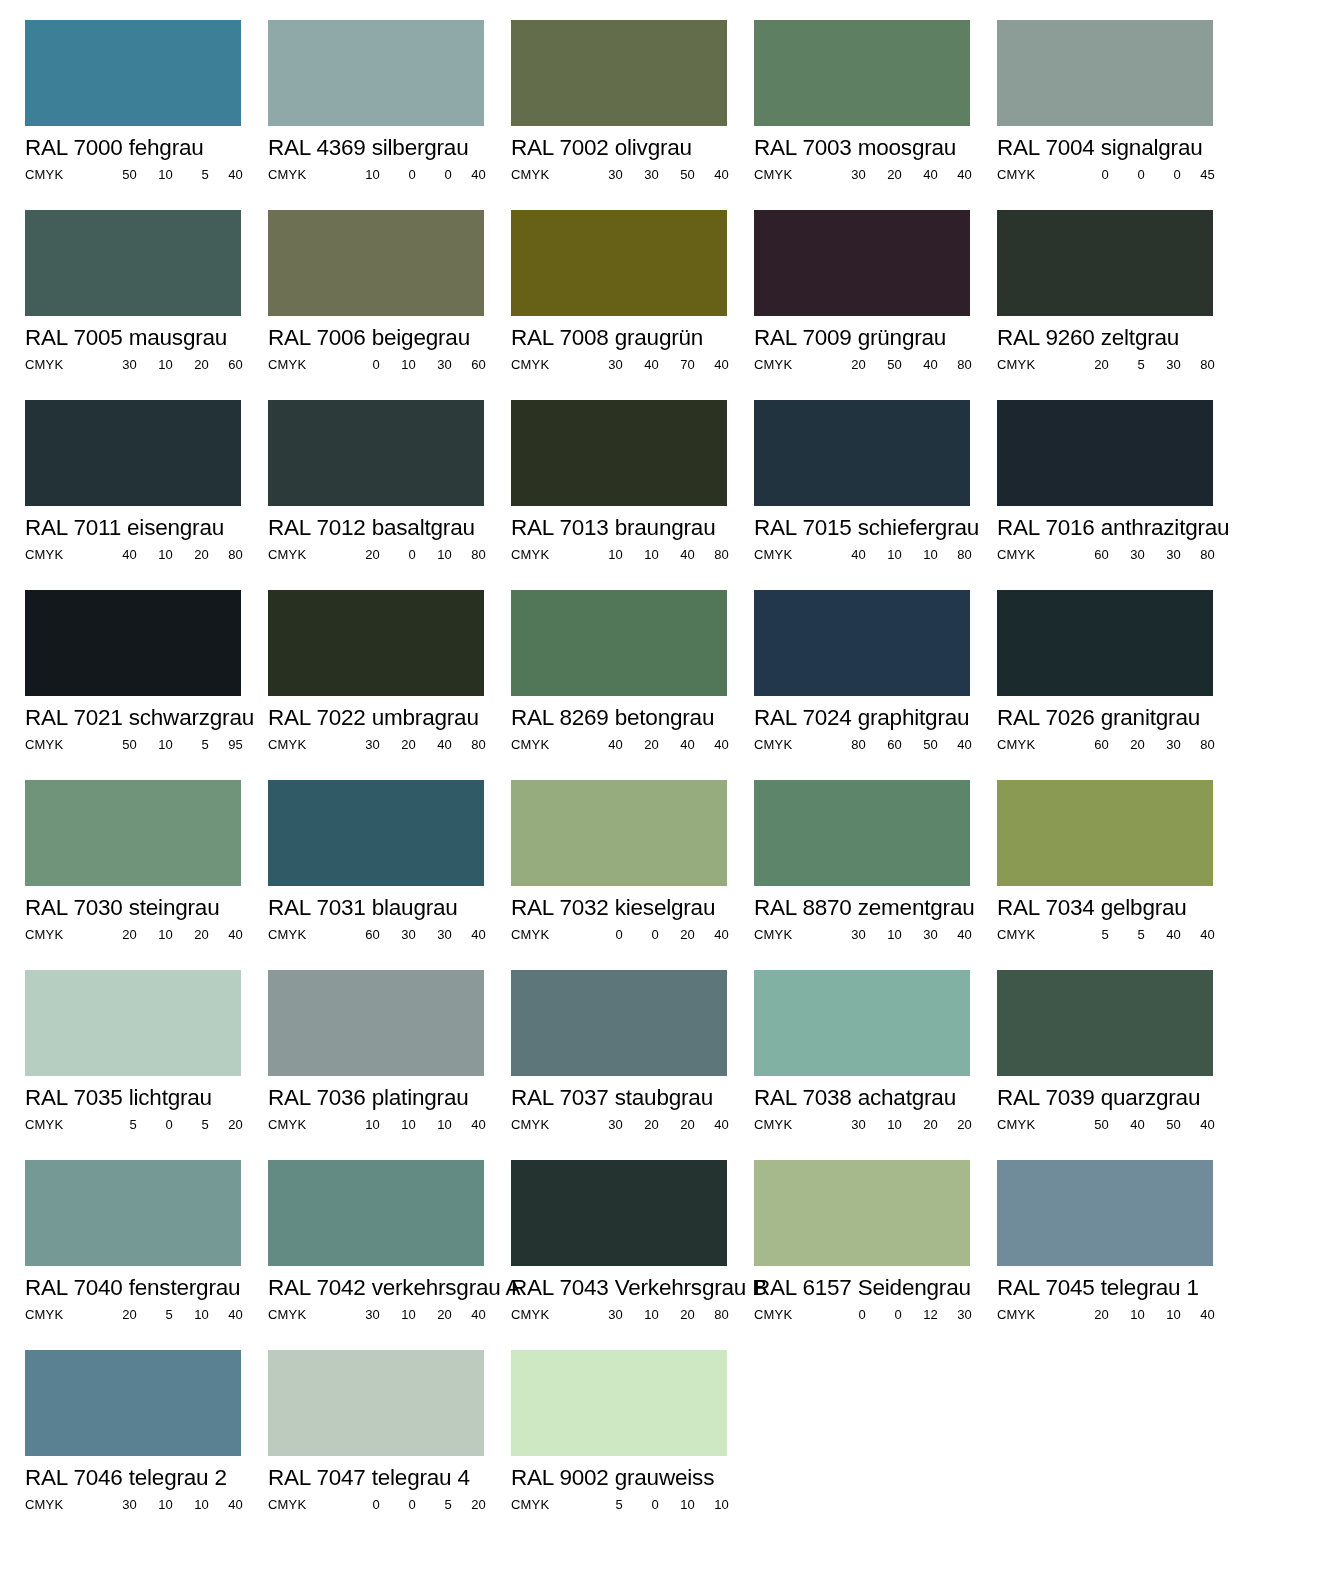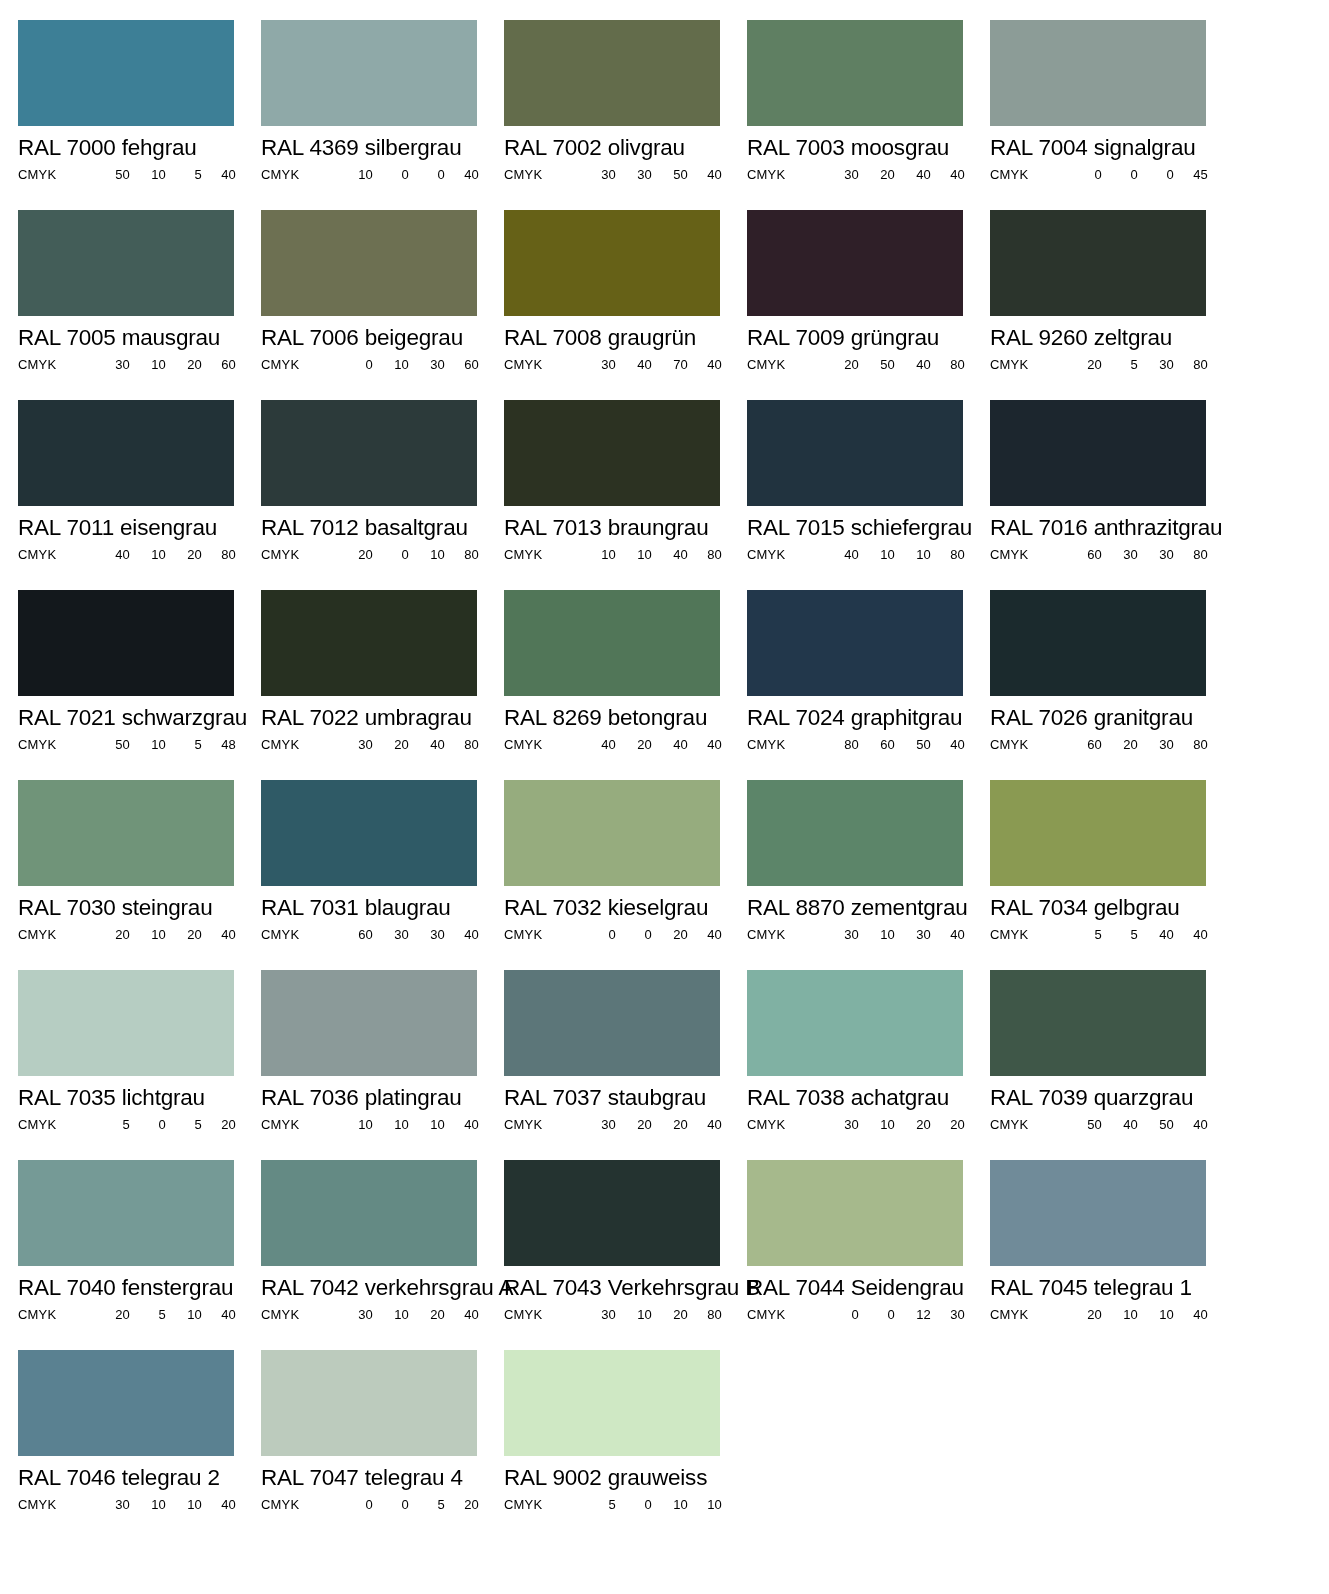--- a/index.html
+++ b/index.html
@@ -21,21 +21,21 @@
     height: 1594px;
     box-sizing: border-box;
     padding: 0;
   }
   .grid {
     display: grid;
     grid-template-columns: repeat(5, 243px);
     grid-auto-rows: 190px;
     column-gap: 0px;
     row-gap: 0px;
-    padding-left: 18px;
+    padding-left: 25px;
     padding-top: 20px;
     box-sizing: border-box;
   }
   .cell {
     position: relative;
     width: 243px;
     height: 190px;
   }
   .cell.empty {
     visibility: hidden;
@@ -249,21 +249,21 @@
         </div>
       </div>
       <div class="cell">
         <div class="swatch" style="background-color: rgb(19, 24, 28);"></div>
         <div class="name">RAL 7021 schwarzgrau</div>
         <div class="cmyk-row">
           <span class="cmyk-label">CMYK</span>
           <span class="cmyk-val v1">50</span>
           <span class="cmyk-val v2">10</span>
           <span class="cmyk-val v3">5</span>
-          <span class="cmyk-val v4">48</span>
+          <span class="cmyk-val v4">95</span>
         </div>
       </div>
       <div class="cell">
         <div class="swatch" style="background-color: rgb(39, 48, 33);"></div>
         <div class="name">RAL 7022 umbragrau</div>
         <div class="cmyk-row">
           <span class="cmyk-label">CMYK</span>
           <span class="cmyk-val v1">30</span>
           <span class="cmyk-val v2">20</span>
           <span class="cmyk-val v3">40</span>
@@ -441,21 +441,21 @@
         <div class="cmyk-row">
           <span class="cmyk-label">CMYK</span>
           <span class="cmyk-val v1">30</span>
           <span class="cmyk-val v2">10</span>
           <span class="cmyk-val v3">20</span>
           <span class="cmyk-val v4">80</span>
         </div>
       </div>
       <div class="cell">
         <div class="swatch" style="background-color: rgb(166, 185, 140);"></div>
-        <div class="name">RAL 7044 Seidengrau</div>
+        <div class="name">RAL 6157 Seidengrau</div>
         <div class="cmyk-row">
           <span class="cmyk-label">CMYK</span>
           <span class="cmyk-val v1">0</span>
           <span class="cmyk-val v2">0</span>
           <span class="cmyk-val v3">12</span>
           <span class="cmyk-val v4">30</span>
         </div>
       </div>
       <div class="cell">
         <div class="swatch" style="background-color: rgb(112, 139, 153);"></div>

